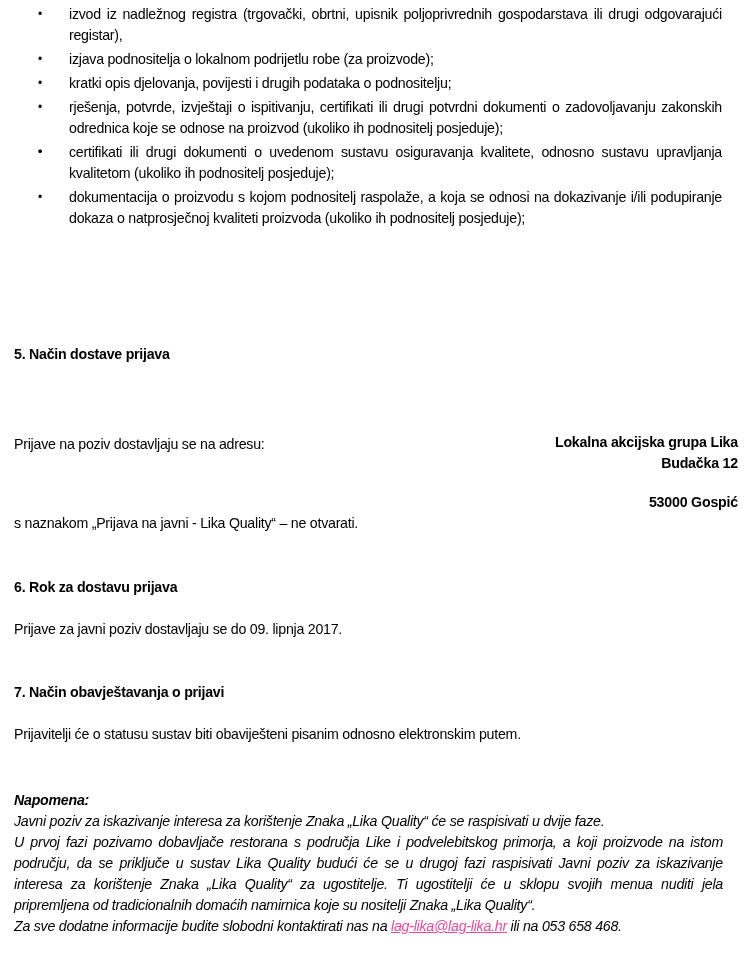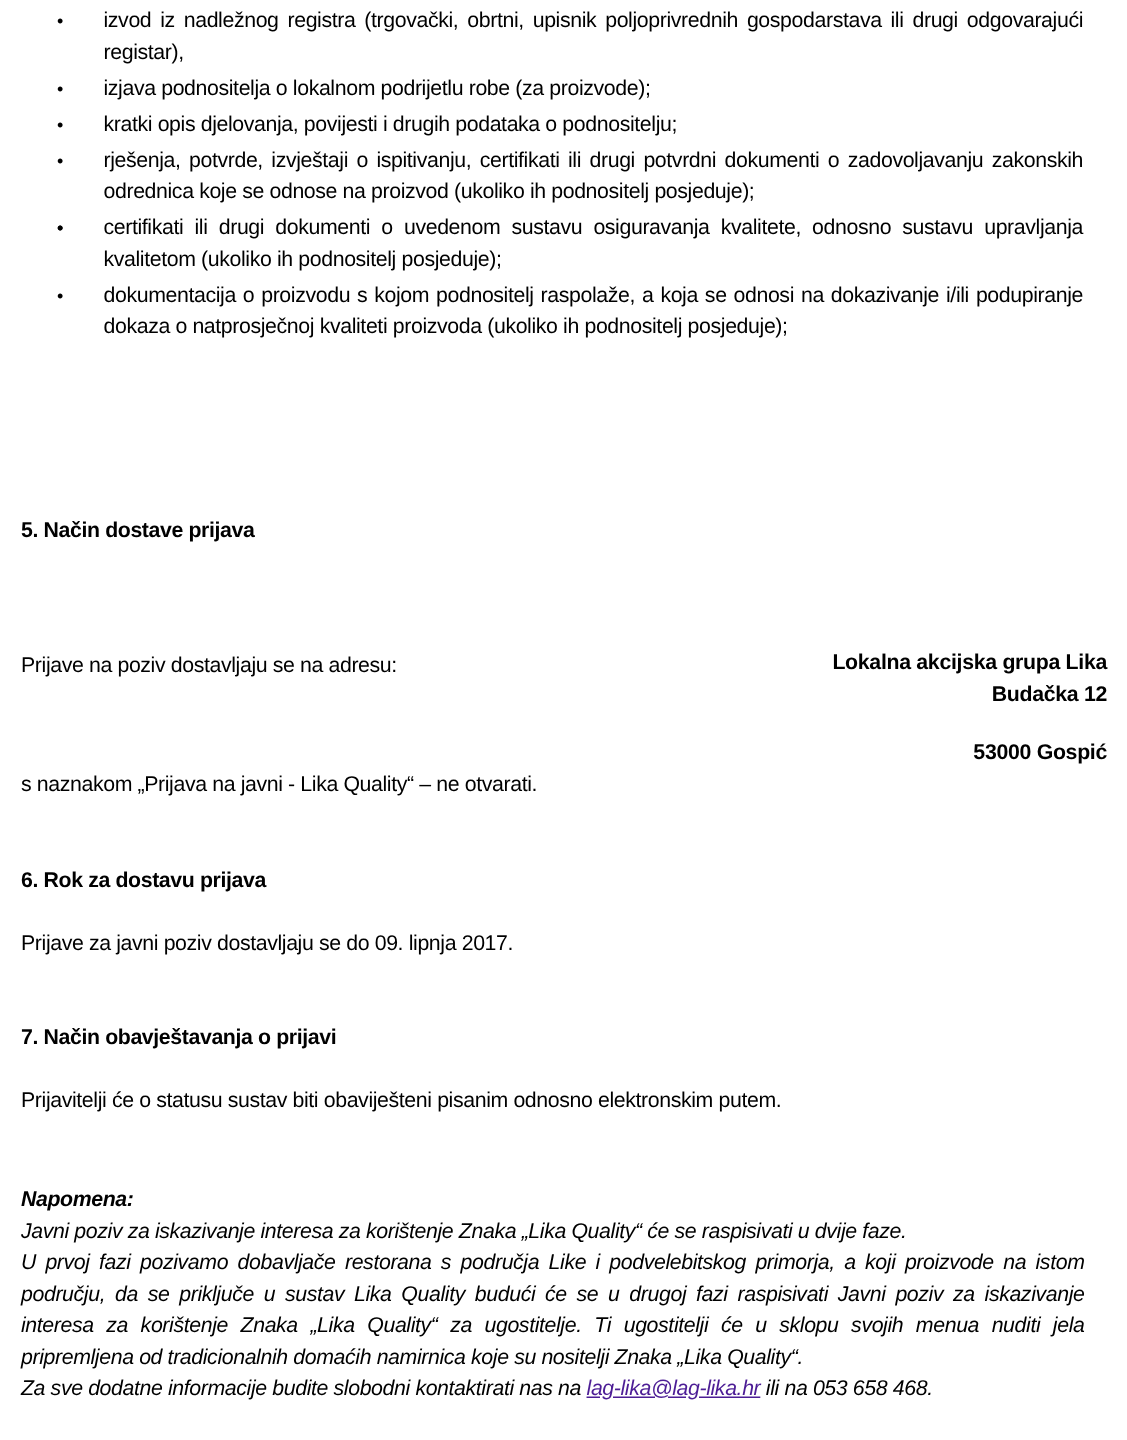--- a/index.html
+++ b/index.html
@@ -60,16 +60,16 @@
   <div class="abs heading" style="top:579px;">6. Rok za dostavu prijava</div>
   <div class="abs" style="top:621px;">Prijave za javni poziv dostavljaju se do 09. lipnja 2017.</div>
 
   <div class="abs heading" style="top:684px;">7. Način obavještavanja o prijavi</div>
   <div class="abs" style="top:726px;">Prijavitelji će o statusu sustav biti obaviješteni pisanim odnosno elektronskim putem.</div>
 
   <div class="note">
     <p class="heading">Napomena:</p>
     <p>Javni poziv za iskazivanje interesa za korištenje Znaka „Lika Quality“ će se raspisivati u dvije faze.</p>
     <p>U prvoj fazi pozivamo dobavljače restorana s područja Like i podvelebitskog primorja, a koji proizvode na istom području, da se priključe u sustav Lika Quality budući će se u drugoj fazi raspisivati Javni poziv za iskazivanje interesa za korištenje Znaka „Lika Quality“ za ugostitelje. Ti ugostitelji će u sklopu svojih menua nuditi jela pripremljena od tradicionalnih domaćih namirnica koje su nositelji Znaka „Lika Quality“.</p>
-    <p><span>Za sve dodatne informacije budite slobodni kontaktirati nas na </span><a class="email" style="color: #4c1d95;">lag-lika@lag-lika.hr</a><span> ili na 053 658 468.</span></p>
+    <p><span>Za sve dodatne informacije budite slobodni kontaktirati nas na </span><a class="email" style="color: #ec4899;">lag-lika@lag-lika.hr</a><span> ili na 053 658 468.</span></p>
   </div>
 
 </div>
 
 </body></html>

